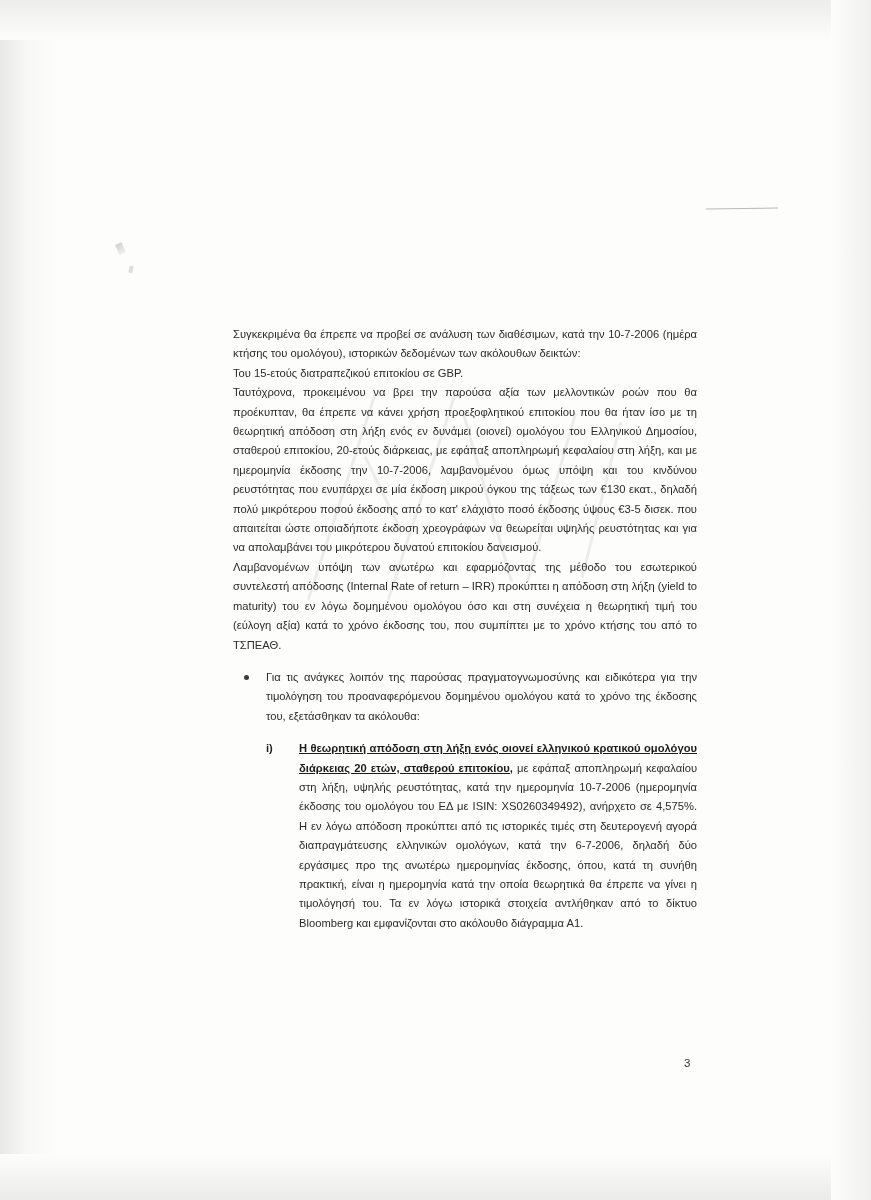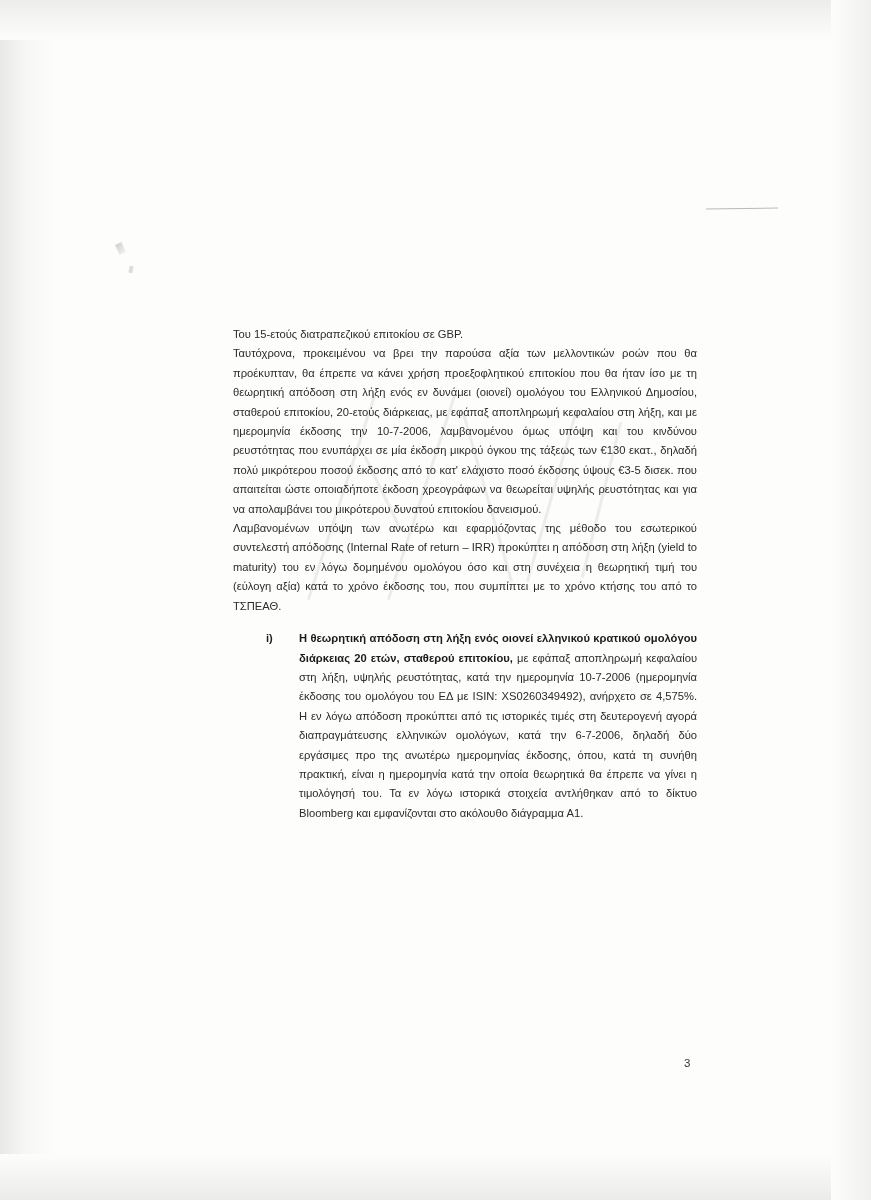--- a/index.html
+++ b/index.html
@@ -141,21 +141,21 @@
     margin-top: 13px;
     padding-left: 66px;
   }
   .roman-marker {
     position: absolute;
     left: 33px;
     top: 0;
     font-weight: bold;
     color: #1f1f1f;
   }
-  b, .bold { font-weight: bold; color: #1b1b1b; }
+  b, .bold { font-weight: bold; color: #1b1b1b; text-decoration: underline; }
 
   .page-number {
     position: absolute;
     left: 684px;
     top: 1057px;
     font-size: 11.5px;
     color: #333333;
   }
   
   .content, .page-number {
@@ -181,25 +181,30 @@
     <div class="wm-stroke wm-2"></div>
     <div class="wm-stroke wm-3"></div>
     <div class="wm-stroke wm-4"></div>
     <div class="wm-stroke wm-5"></div>
     <div class="wm-stroke wm-6"></div>
   </div>
 
   <div class="content">
 
     <div class="para-block">
+      <p>Συγκεκριμένα θα έπρεπε να προβεί σε ανάλυση των διαθέσιμων, κατά την 10-7-2006 (ημέρα κτήσης του ομολόγου), ιστορικών δεδομένων των ακόλουθων δεικτών:</p>
       <p>Του 15-ετούς διατραπεζικού επιτοκίου σε GBP.</p>
       <p>Ταυτόχρονα, προκειμένου να βρει την παρούσα αξία των μελλοντικών ροών που θα προέκυπταν, θα έπρεπε να κάνει χρήση προεξοφλητικού επιτοκίου που θα ήταν ίσο με τη θεωρητική απόδοση στη λήξη ενός εν δυνάμει (οιονεί) ομολόγου του Ελληνικού Δημοσίου, σταθερού επιτοκίου, 20-ετούς διάρκειας, με εφάπαξ αποπληρωμή κεφαλαίου στη λήξη, και με ημερομηνία έκδοσης την 10-7-2006, λαμβανομένου όμως υπόψη και του κινδύνου ρευστότητας που ενυπάρχει σε μία έκδοση μικρού όγκου της τάξεως των €130 εκατ., δηλαδή πολύ μικρότερου ποσού έκδοσης από το κατ' ελάχιστο ποσό έκδοσης ύψους €3-5 δισεκ. που απαιτείται ώστε οποιαδήποτε έκδοση χρεογράφων να θεωρείται υψηλής ρευστότητας και για να απολαμβάνει του μικρότερου δυνατού επιτοκίου δανεισμού.</p>
       <p>Λαμβανομένων υπόψη των ανωτέρω και εφαρμόζοντας της μέθοδο του εσωτερικού συντελεστή απόδοσης (Internal Rate of return – IRR) προκύπτει η απόδοση στη λήξη (yield to maturity) του εν λόγω δομημένου ομολόγου όσο και στη συνέχεια η θεωρητική τιμή του (εύλογη αξία) κατά το χρόνο έκδοσης του, που συμπίπτει με το χρόνο κτήσης του από το ΤΣΠΕΑΘ.</p>
     </div>
 
+    <div class="bullet-item">
+      <span class="bullet-dot"></span>
+      <span>Για τις ανάγκες λοιπόν της παρούσας πραγματογνωμοσύνης και ειδικότερα για την τιμολόγηση του προαναφερόμενου δομημένου ομολόγου κατά το χρόνο της έκδοσης του, εξετάσθηκαν τα ακόλουθα:</span>
+    </div>
 
     <div class="roman-item">
       <span class="roman-marker">i)</span>
       <span class="bold">Η θεωρητική απόδοση στη λήξη ενός οιονεί ελληνικού κρατικού ομολόγου διάρκειας 20 ετών, σταθερού επιτοκίου,</span><span> με εφάπαξ αποπληρωμή κεφαλαίου στη λήξη, υψηλής ρευστότητας, κατά την ημερομηνία 10-7-2006 (ημερομηνία έκδοσης του ομολόγου του ΕΔ με ISIN: XS0260349492), ανήρχετο σε 4,575%. Η εν λόγω απόδοση προκύπτει από τις ιστορικές τιμές στη δευτερογενή αγορά διαπραγμάτευσης ελληνικών ομολόγων, κατά την 6-7-2006, δηλαδή δύο εργάσιμες προ της ανωτέρω ημερομηνίας έκδοσης, όπου, κατά τη συνήθη πρακτική, είναι η ημερομηνία κατά την οποία θεωρητικά θα έπρεπε να γίνει η τιμολόγησή του. Τα εν λόγω ιστορικά στοιχεία αντλήθηκαν από το δίκτυο Bloomberg και εμφανίζονται στο ακόλουθο διάγραμμα Α1.</span>
     </div>
 
   </div>
 
   <div class="page-number">3</div>
 

